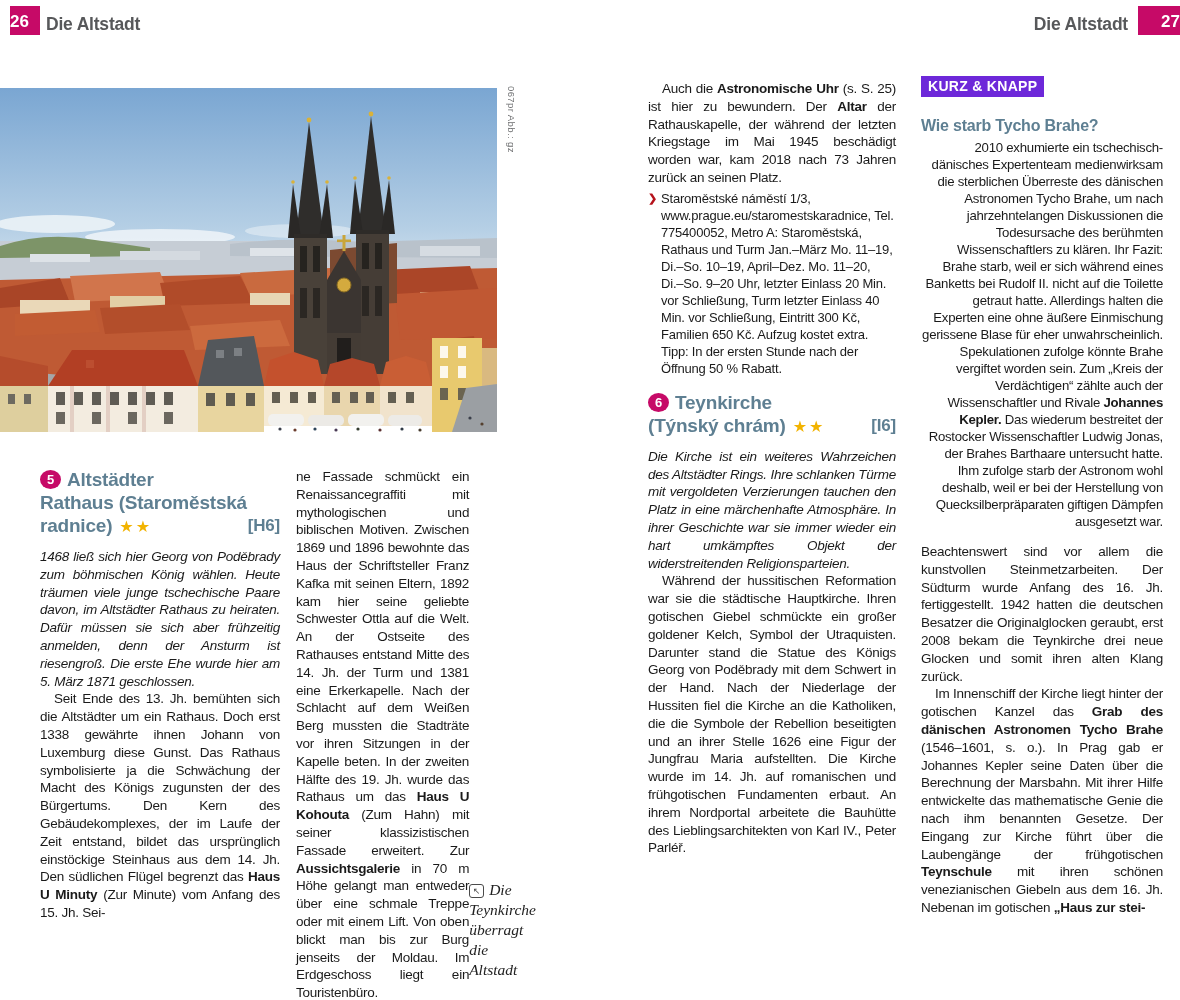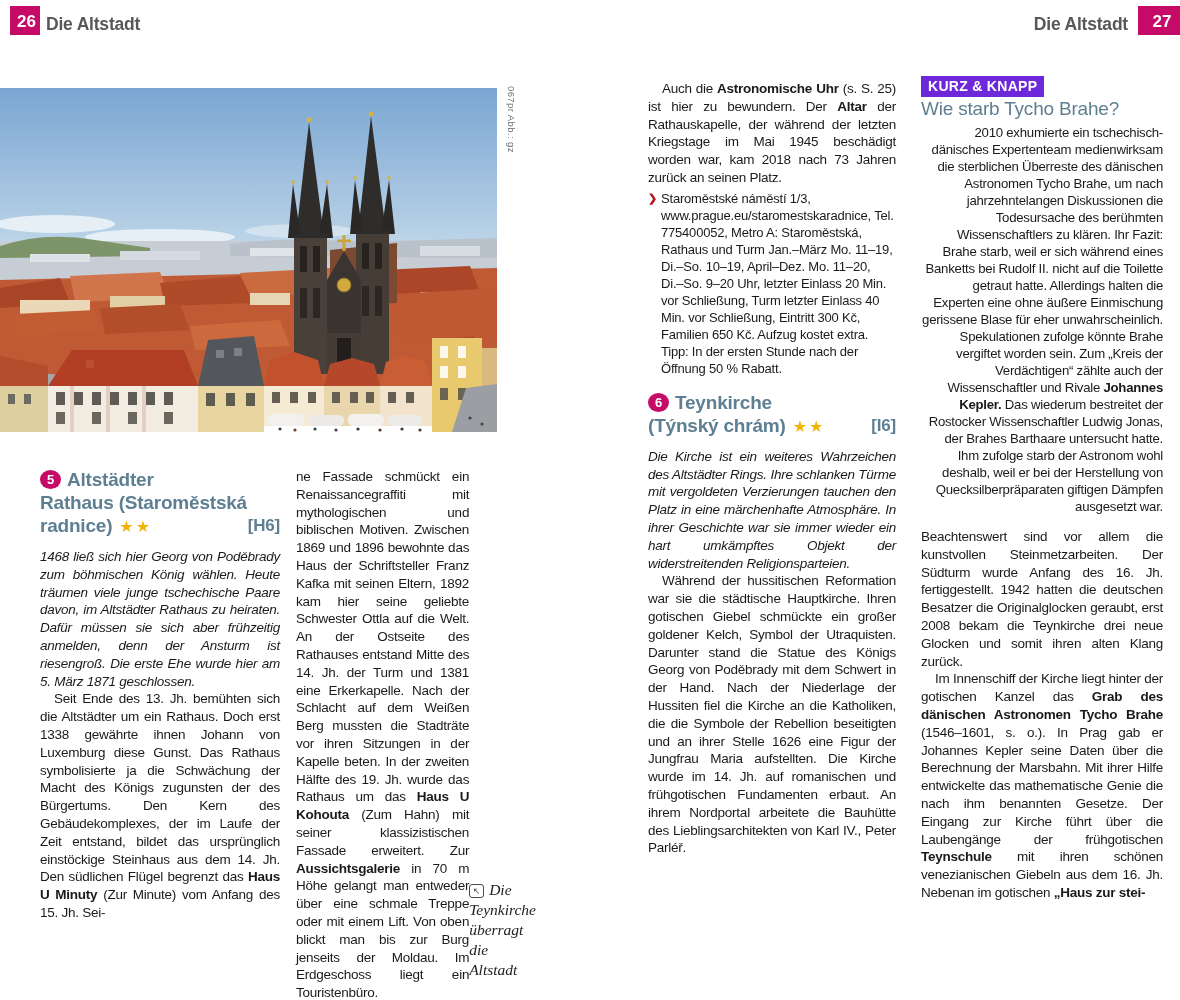--- a/index.html
+++ b/index.html
@@ -5,22 +5,22 @@
   html,body{margin:0;padding:0}
   body{
     width:1180px;height:1000px;background:#ffffff;position:relative;overflow:hidden;
     font-family:"Liberation Sans",sans-serif;color:#1a1a1a;
     -webkit-font-smoothing:antialiased;
   }
   b{font-weight:bold}
   
   .pg-box{position:absolute;top:6px;height:29px;background:#c60a67;color:#fff;
     font-weight:bold;font-size:17px;display:flex;align-items:flex-end;box-sizing:border-box;padding-bottom:3px}
-  .pg-box.left{left:10px;width:30px;justify-content:flex-end;padding-right:4px}
-  .pg-box.right{right:0;width:42px;justify-content:center;padding-left:6px}
+  .pg-box.left{left:10px;width:30px;padding-right:4px}
+  .pg-box.right{right:0;width:42px;justify-content:flex-end;padding-left:6px}
   .run-title{position:absolute;top:14px;font-weight:bold;font-size:17.5px;color:#57585a;letter-spacing:-.2px}
   .run-title.left{left:46px}
   .run-title.right{right:52px}
   
   .photo{position:absolute;left:0;top:88px;width:497px;height:344px;overflow:hidden}
   .credit{position:absolute;left:517px;top:86px;font-size:9.5px;color:#6f7072;
     transform:rotate(90deg);transform-origin:0 0;white-space:nowrap;letter-spacing:.4px}
   
   .body{font-size:13.5px;line-height:17.8px;text-align:justify;letter-spacing:-.25px;hyphens:auto}
   .body p{margin:0}
@@ -45,21 +45,21 @@
   
   .midcol{position:absolute;left:648px;top:80px;width:248px}
   .info{position:relative;padding-left:13px;margin:3px 0 12px 0;
     font-size:13px;line-height:17px;text-align:left;letter-spacing:-.2px;hyphens:none}
   .info-marker{position:absolute;left:0;top:0;color:#b5121b;font-size:11px;font-weight:bold}
   .head-teyn{margin-top:14px}
   
   .rightcol{position:absolute;left:921px;top:76px;width:242px}
   .kk-label{display:inline-block;background:#6d28d9;color:#fff;font-weight:bold;font-size:14px;
     padding:2px 7px 3px 7px;letter-spacing:.3px}
-  .kk-title{font-size:19px;font-weight:normal;color:#5e7f92;margin:1px 0 4px 0;letter-spacing:-.2px}
+  .kk-title{font-size:16px;font-weight:bold;color:#5e7f92;margin:20px 0 4px 0;letter-spacing:-.2px}
   .kk-text{font-size:13.2px;line-height:17px;text-align:right;letter-spacing:-.25px}
   .rc-body{margin-top:13px}
 </style>
 </head>
 <body>
 
 <div class="pg-box left">
     <span>26</span>
   </div>
 <div class="run-title left">Die Altstadt</div>

